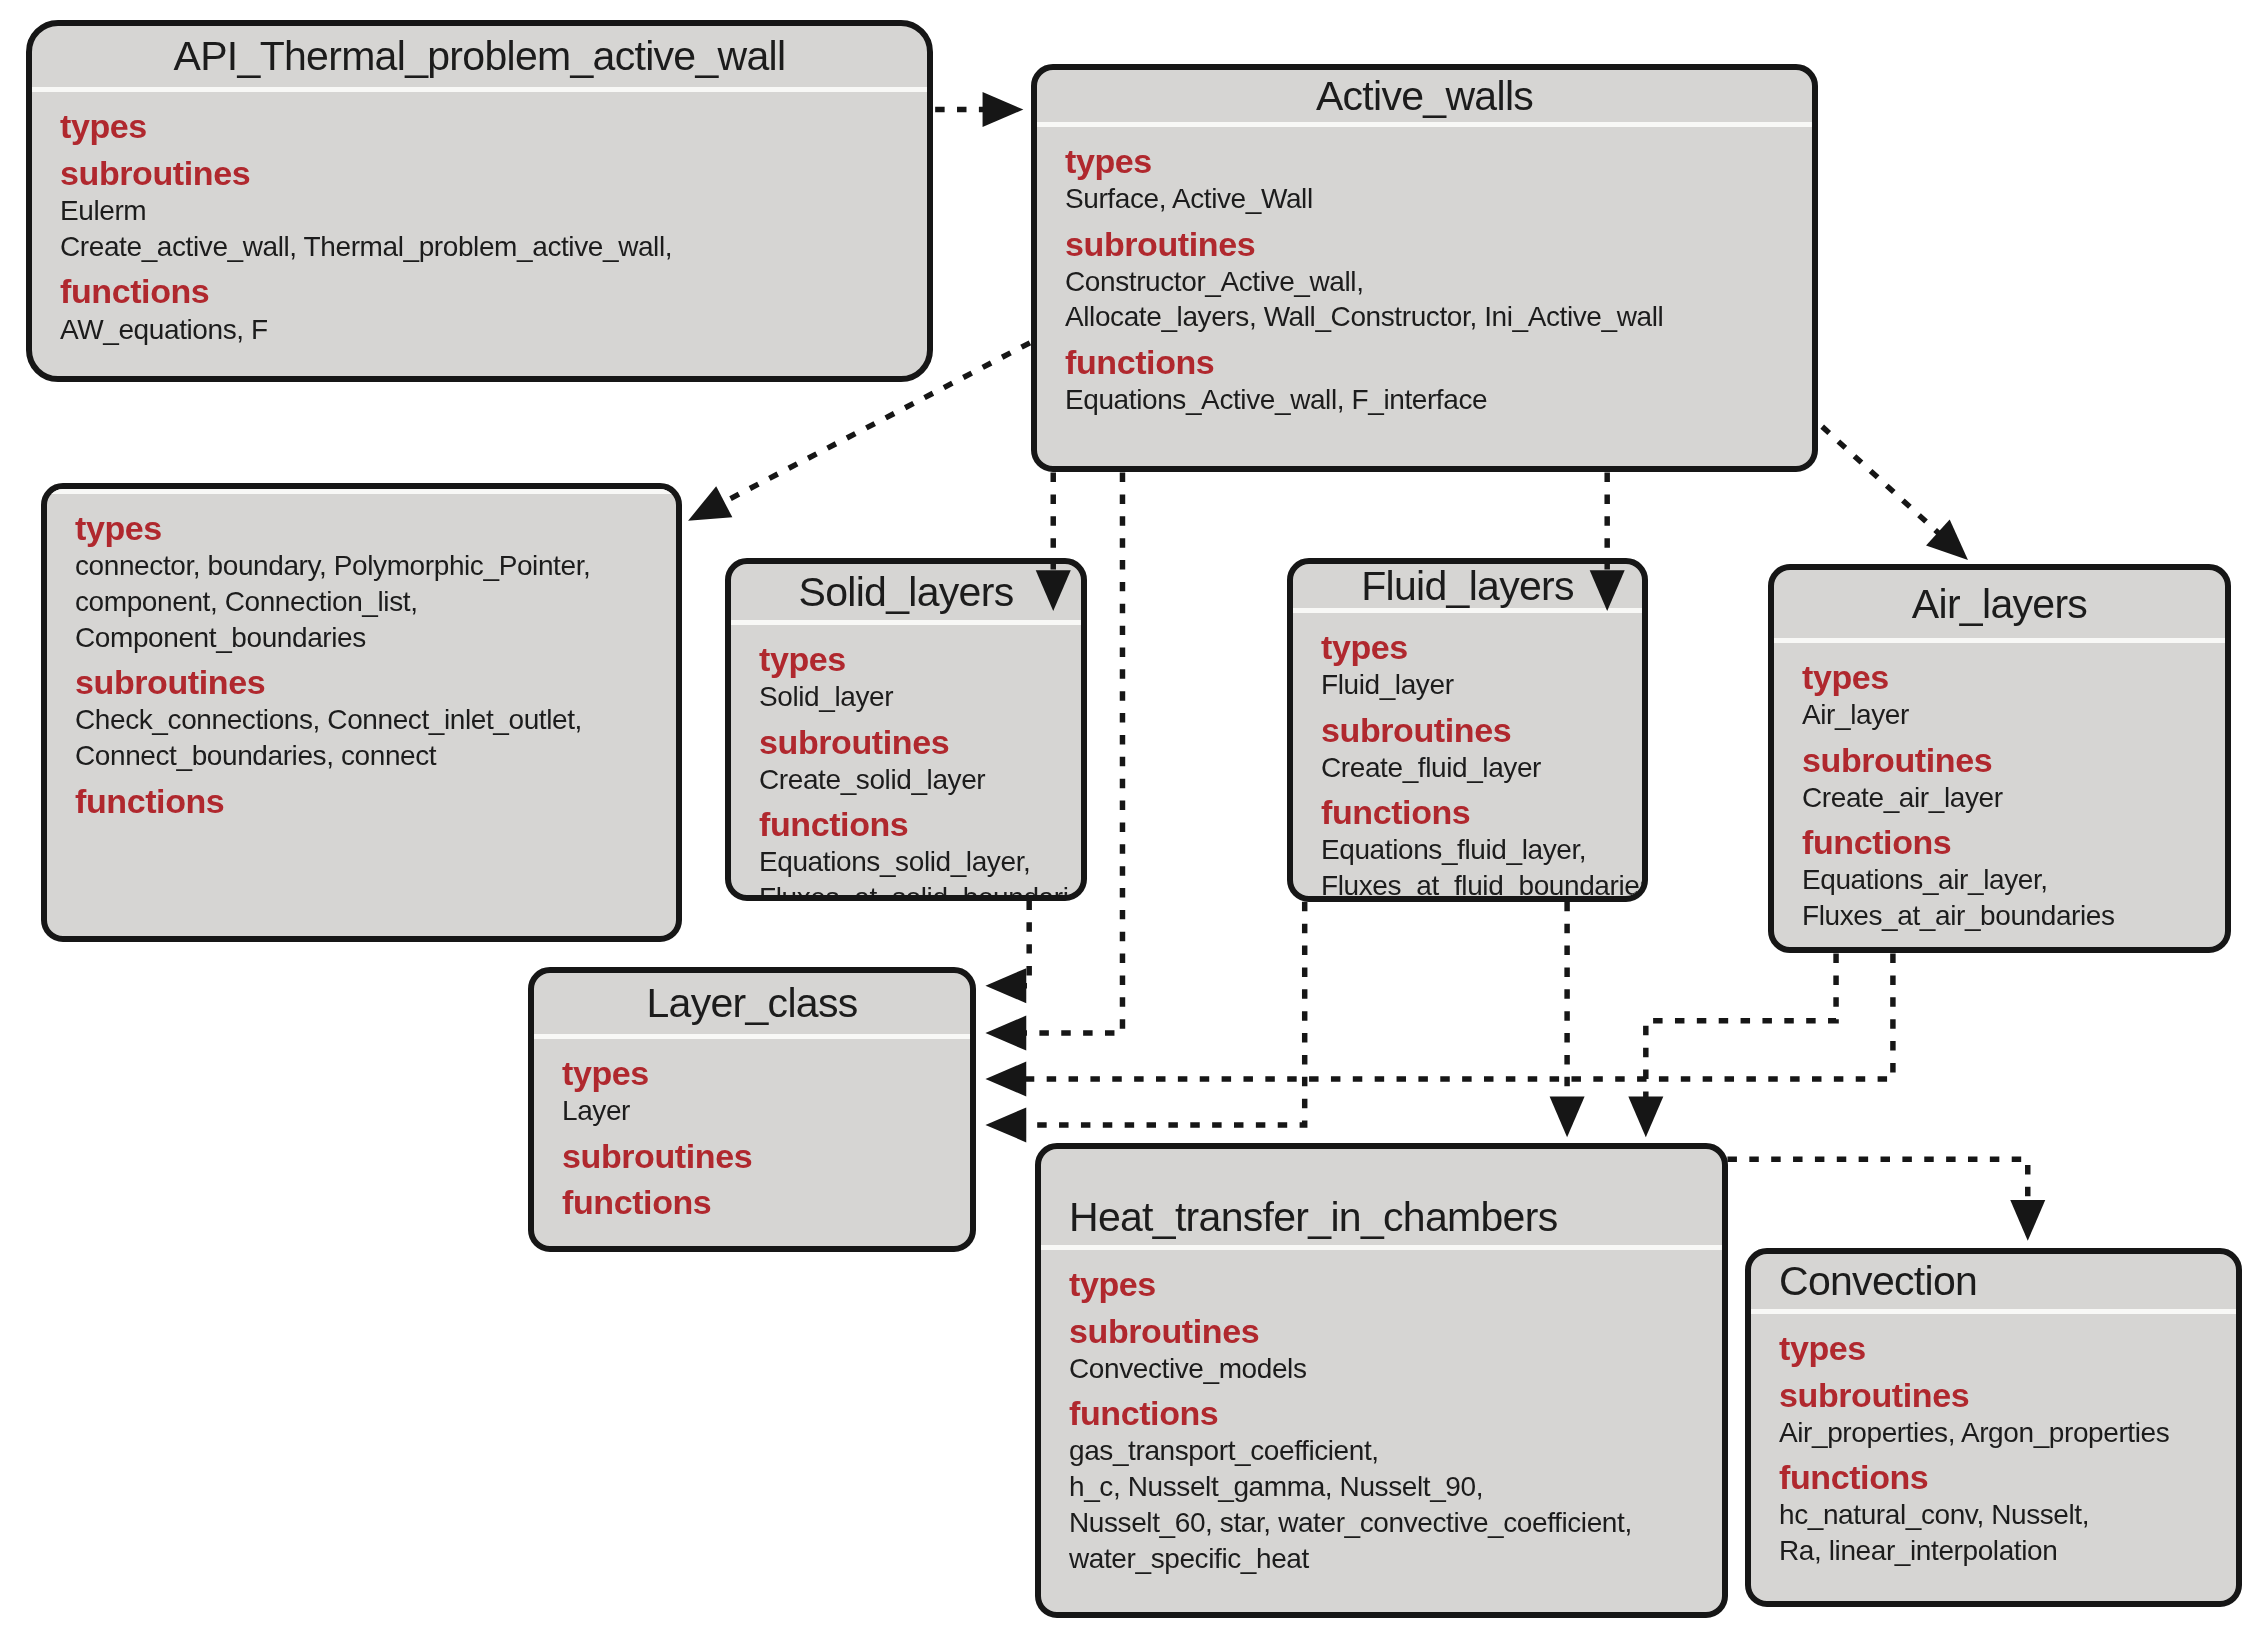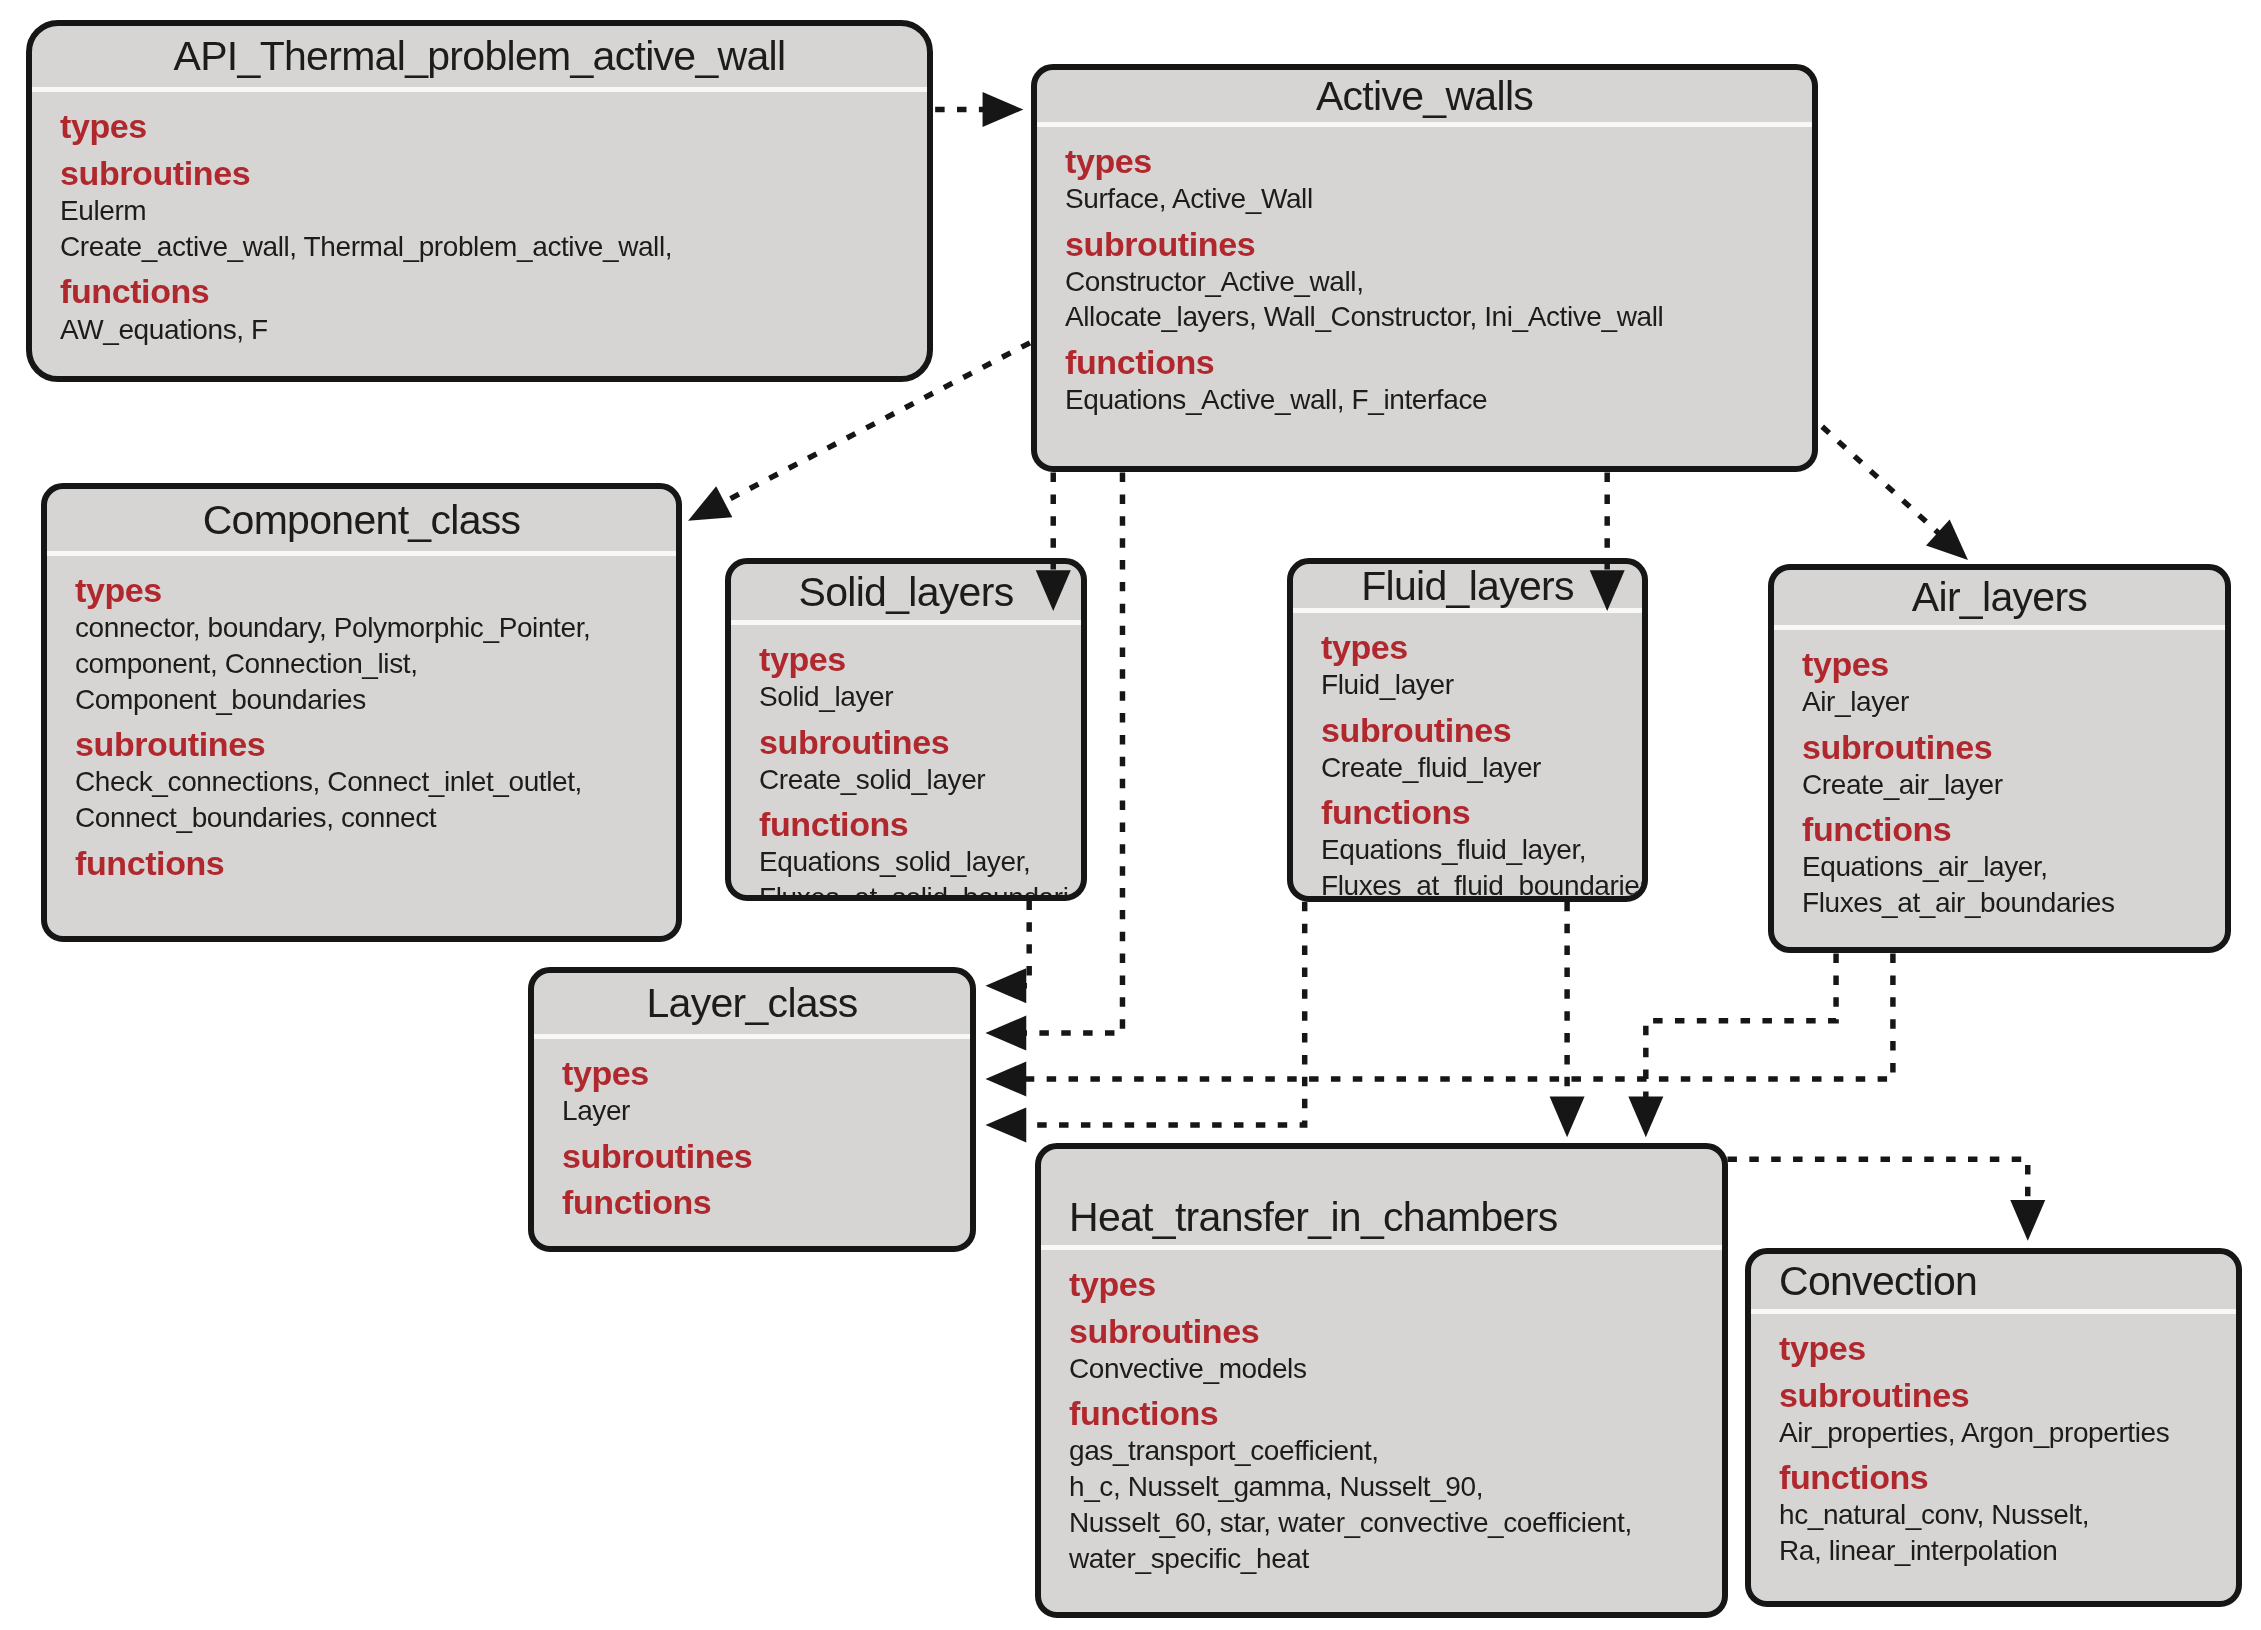--- a/index.html
+++ b/index.html
@@ -91,21 +91,20 @@
           <div class="section-label">types</div>
           <div class="item-line">Surface, Active_Wall</div>
           <div class="section-label">subroutines</div>
           <div class="item-line">Constructor_Active_wall,</div>
           <div class="item-line">Allocate_layers, Wall_Constructor, Ini_Active_wall</div>
           <div class="section-label">functions</div>
           <div class="item-line">Equations_Active_wall, F_interface</div>
         </div>
   </div>
       <div class="module" style="left: 41px; top: 483px; width: 641px; height: 459px;">
-    <div class="module-title" style="height: 62px;">Component_class</div>
     <div class="separator"></div>
     <div class="module-body">
           <div class="section-label">types</div>
           <div class="item-line">connector, boundary, Polymorphic_Pointer,</div>
           <div class="item-line">component, Connection_list,</div>
           <div class="item-line">Component_boundaries</div>
           <div class="section-label">subroutines</div>
           <div class="item-line">Check_connections, Connect_inlet_outlet,</div>
           <div class="item-line">Connect_boundaries, connect</div>
           <div class="section-label">functions</div>
@@ -131,21 +130,21 @@
           <div class="section-label">types</div>
           <div class="item-line">Fluid_layer</div>
           <div class="section-label">subroutines</div>
           <div class="item-line">Create_fluid_layer</div>
           <div class="section-label">functions</div>
           <div class="item-line">Equations_fluid_layer,</div>
           <div class="item-line">Fluxes_at_fluid_boundaries</div>
         </div>
   </div>
       <div class="module" style="left: 1768px; top: 564px; width: 463px; height: 389px;">
-    <div class="module-title" style="height: 55px;">Air_layers</div>
+    <div class="module-title" style="height: 68px;">Air_layers</div>
     <div class="separator"></div>
     <div class="module-body">
           <div class="section-label">types</div>
           <div class="item-line">Air_layer</div>
           <div class="section-label">subroutines</div>
           <div class="item-line">Create_air_layer</div>
           <div class="section-label">functions</div>
           <div class="item-line">Equations_air_layer,</div>
           <div class="item-line">Fluxes_at_air_boundaries</div>
         </div>

